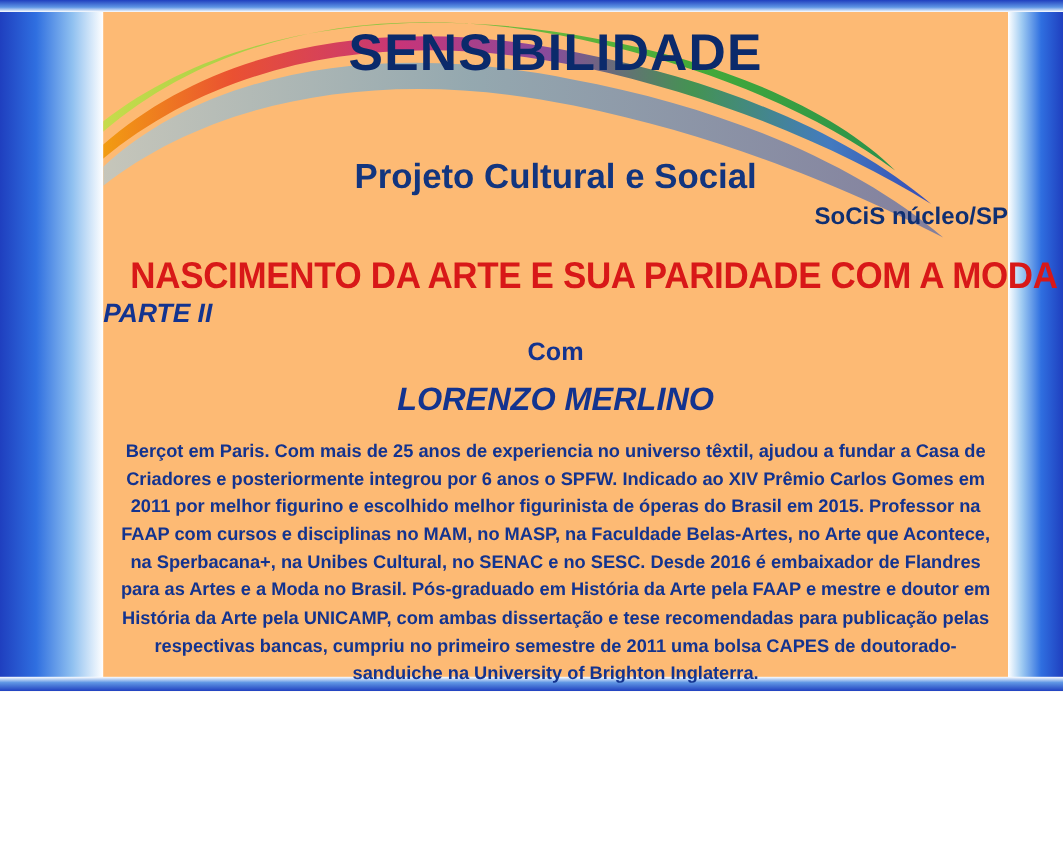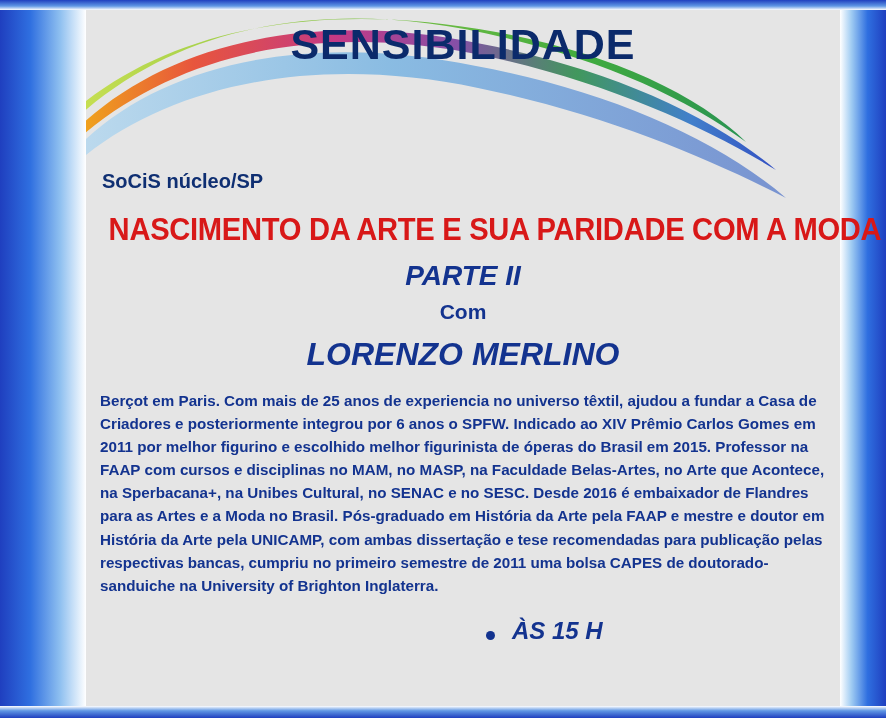--- a/index.html
+++ b/index.html
@@ -6,23 +6,23 @@
     margin: 0;
     padding: 0;
     background: #ffffff;
   }
   body {
     font-family: "Liberation Sans", sans-serif;
   }
   .poster {
     position: relative;
     width: 886px;
-    height: 718px;
+    height: 576px;
     overflow: hidden;
-    background: #e5e5e5;
+    background: #fdba74;
     box-sizing: border-box;
   }
   
   .frame-left, .frame-right, .frame-top, .frame-bottom {
     position: absolute;
     z-index: 1;
   }
   .frame-left {
     left: 0; top: 0; bottom: 0; width: 86px;
     background: linear-gradient(to right, #1f3fbf 0%, #2f6fe0 35%, #8fc0f0 70%, #ffffff 100%);
@@ -76,71 +76,70 @@
     text-align: center;
     font-size: 29px;
     font-weight: bold;
     color: #12357f;
     z-index: 3;
   }
   .logo-sub2 {
     position: absolute;
     left: 16px; right: 0;
     top: 160px;
-    text-align: left;
+    text-align: right;
     font-size: 20px;
     font-weight: bold;
     color: #0f2f72;
     z-index: 3;
   }
 
   
   .headline {
     text-align: center;
     font-size: 31px;
     font-weight: bold;
     color: #d81818;
     font-family: "Liberation Sans Narrow", "Liberation Sans", sans-serif;
     transform: scaleX(0.94);
     margin-top: 10px;
     letter-spacing: -0.3px;
     white-space: nowrap;
   }
   .part {
-    text-align: center;
-    font-size: 28px;
+    font-size: 22px;
     font-weight: bold;
     font-style: italic;
     color: #13338f;
-    margin-top: 12px;
+    margin-top: 0;
   }
   .com {
     text-align: center;
     font-size: 21px;
     font-weight: bold;
     color: #13338f;
     margin-top: 8px;
   }
   .speaker {
     text-align: center;
-    font-size: 32px;
+    font-size: 27px;
     font-weight: bold;
     font-style: italic;
     color: #13338f;
     margin-top: 12px;
   }
 
   
   .bio {
     margin: 16px 14px 0 14px;
     font-size: 15.2px;
     line-height: 1.52;
     font-weight: bold;
     color: #13338f;
-    text-align: left;
+    text-align: center;
   }
 
   
   .details {
     margin: 6px 0 0 0;
     padding: 0 0 0 400px;
     list-style: none;
   }
   .details li {
     font-size: 24px;
@@ -198,20 +197,21 @@
               <stop offset="0.45" stop-color="#3f9ae0"></stop>
               <stop offset="1.00" stop-color="#1f4fbf"></stop>
             </linearGradient>
           </defs>
           <path d="M -20,118 C 90,10 250,-14 420,28 C 520,52 600,88 660,132 C 612,84 520,42 410,22 C 240,-10 80,16 -20,108 Z" fill="url(#greenGrad)" opacity="0.95"></path>
           <path d="M -20,140 C 80,44 230,10 400,46 C 520,72 618,116 690,160 C 624,104 520,58 396,34 C 224,-2 70,34 -20,130 Z" fill="url(#rainbowGrad)" opacity="0.9"></path>
           <path d="M -20,162 C 70,78 220,42 392,78 C 520,104 626,150 700,188 C 630,128 520,80 390,56 C 214,20 60,56 -20,150 Z" fill="url(#blueGrad)" opacity="0.55"></path>
         </svg>
       </div>
       <div class="logo-title">SENSIBILIDADE</div>
+      <div class="logo-sub">Projeto Cultural e Social</div>
       <div class="logo-sub2">SoCiS núcleo/SP</div>
     </div>
 
     <div class="headline">NASCIMENTO DA ARTE E SUA PARIDADE COM A MODA</div>
     <div class="part">PARTE II</div>
     <div class="com">Com</div>
     <div class="speaker">LORENZO MERLINO</div>
 
     <div class="bio">Berçot em Paris. Com mais de 25 anos de experiencia no universo têxtil, ajudou a fundar a Casa de Criadores e posteriormente integrou por 6 anos o SPFW. Indicado ao XIV Prêmio Carlos Gomes em 2011 por melhor figurino e escolhido melhor figurinista de óperas do Brasil em 2015. Professor na FAAP com cursos e disciplinas no MAM, no MASP, na Faculdade Belas-Artes, no Arte que Acontece, na Sperbacana+, na Unibes Cultural, no SENAC e no SESC. Desde 2016 é embaixador de Flandres para as Artes e a Moda no Brasil. Pós-graduado em História da Arte pela FAAP e mestre e doutor em História da Arte pela UNICAMP, com ambas dissertação e tese recomendadas para publicação pelas respectivas bancas, cumpriu no primeiro  semestre de 2011 uma bolsa CAPES de doutorado-sanduiche na University of Brighton Inglaterra.</div>
 

